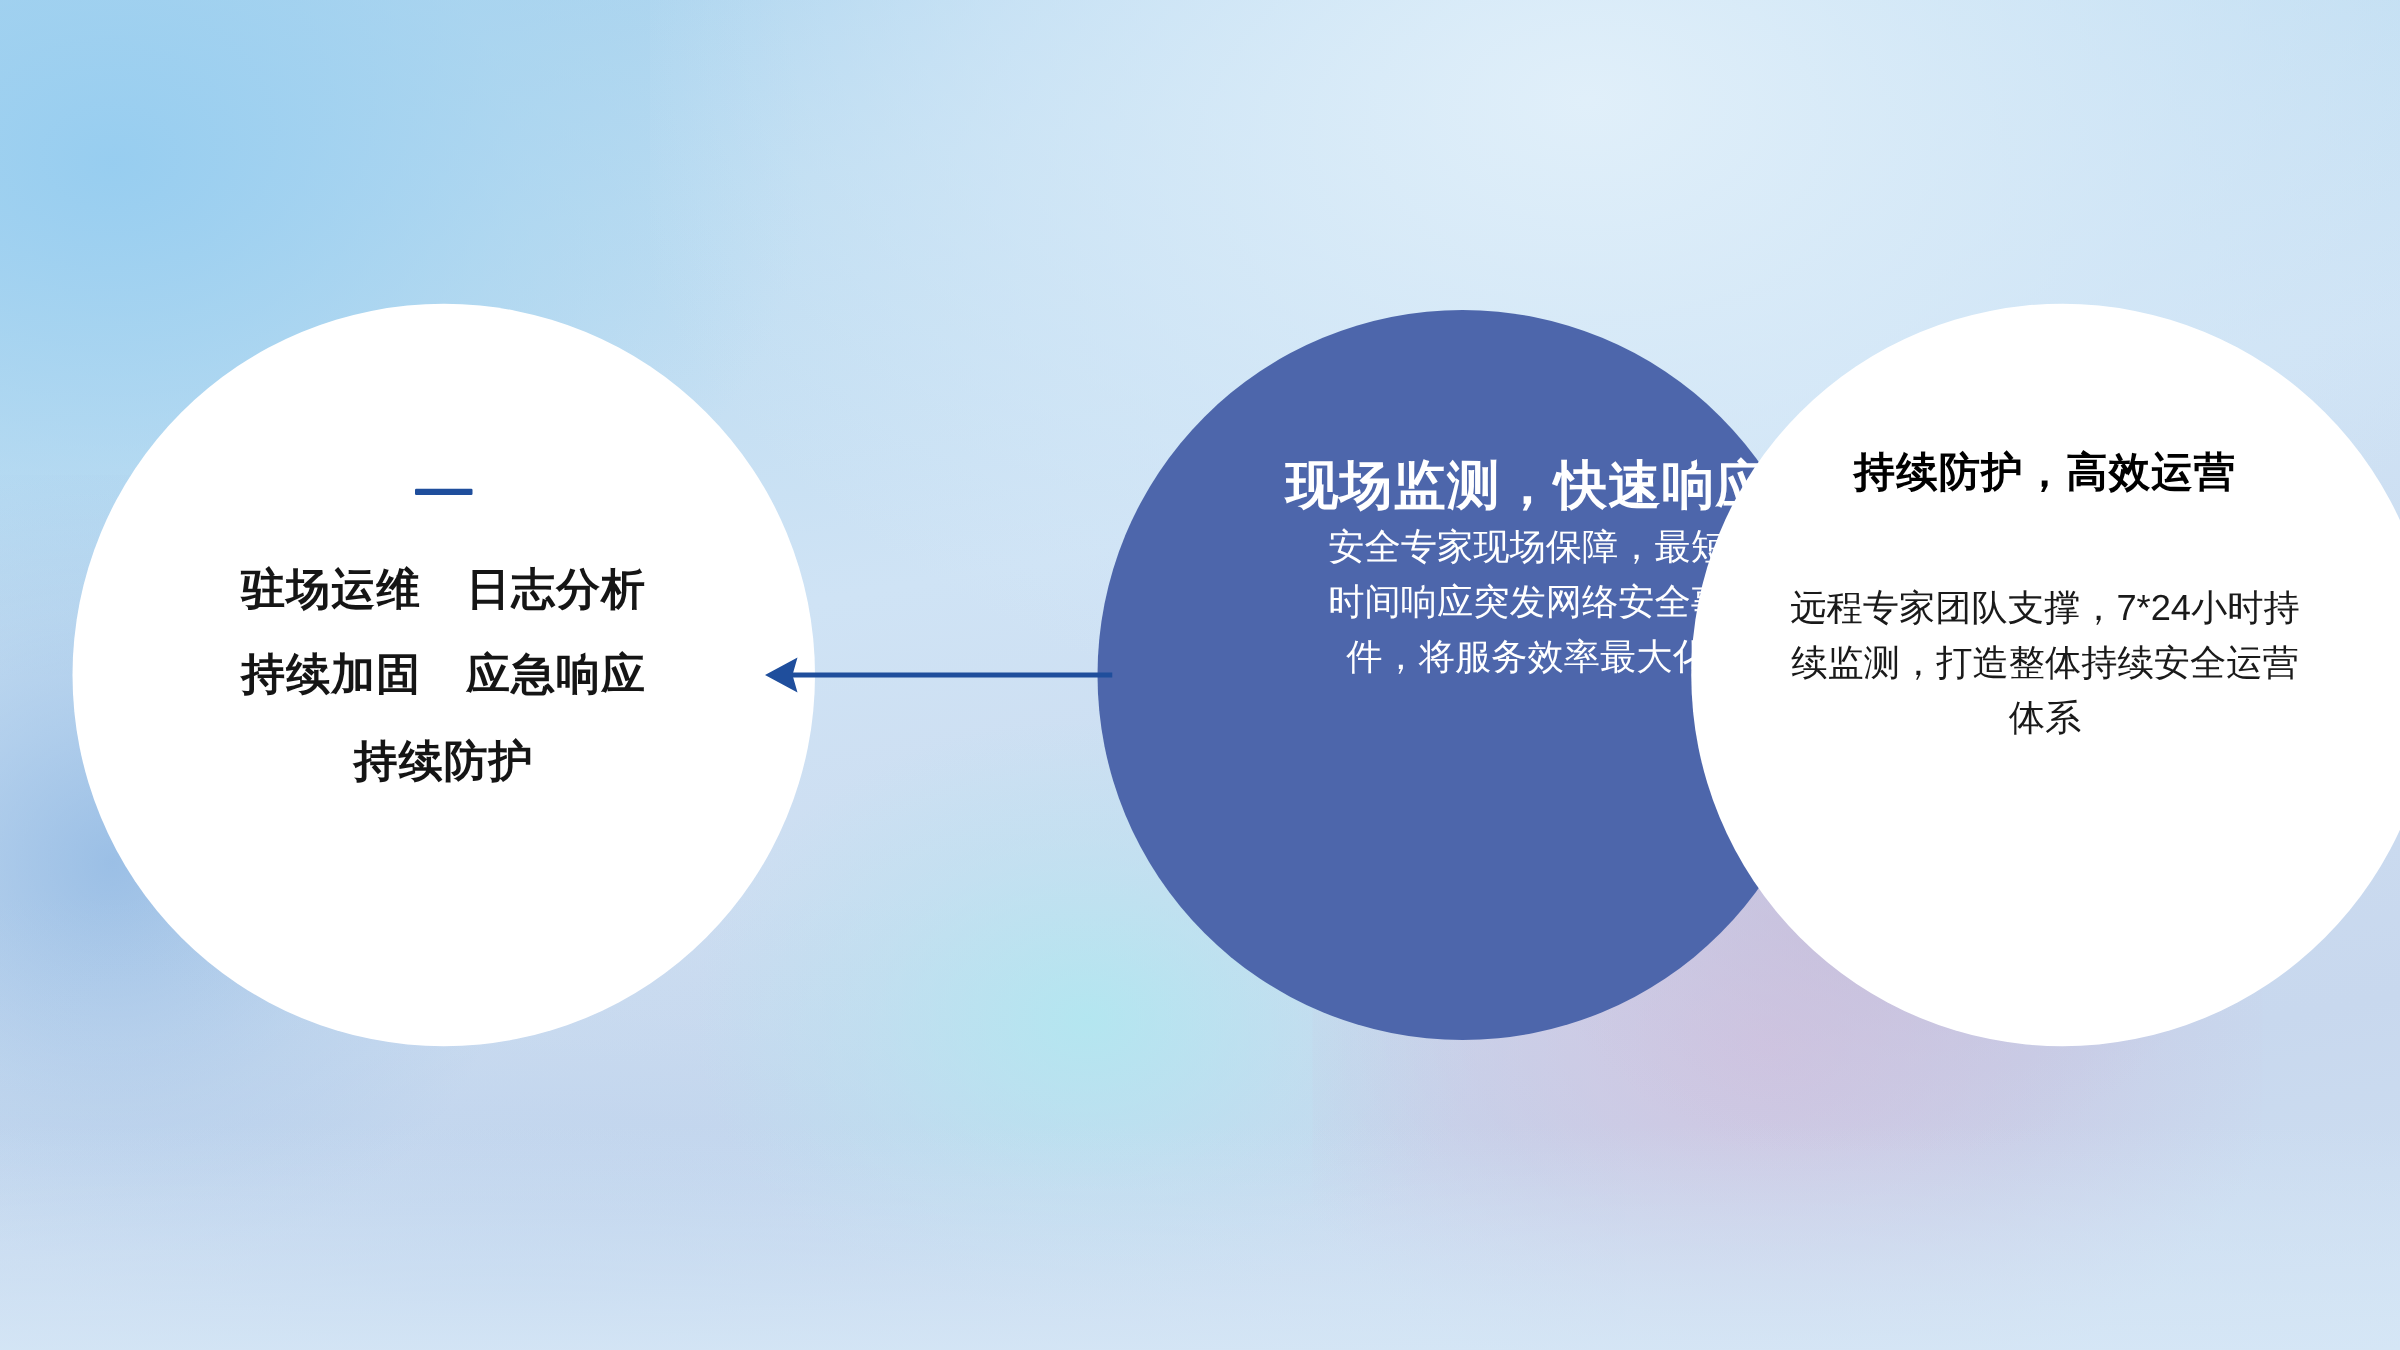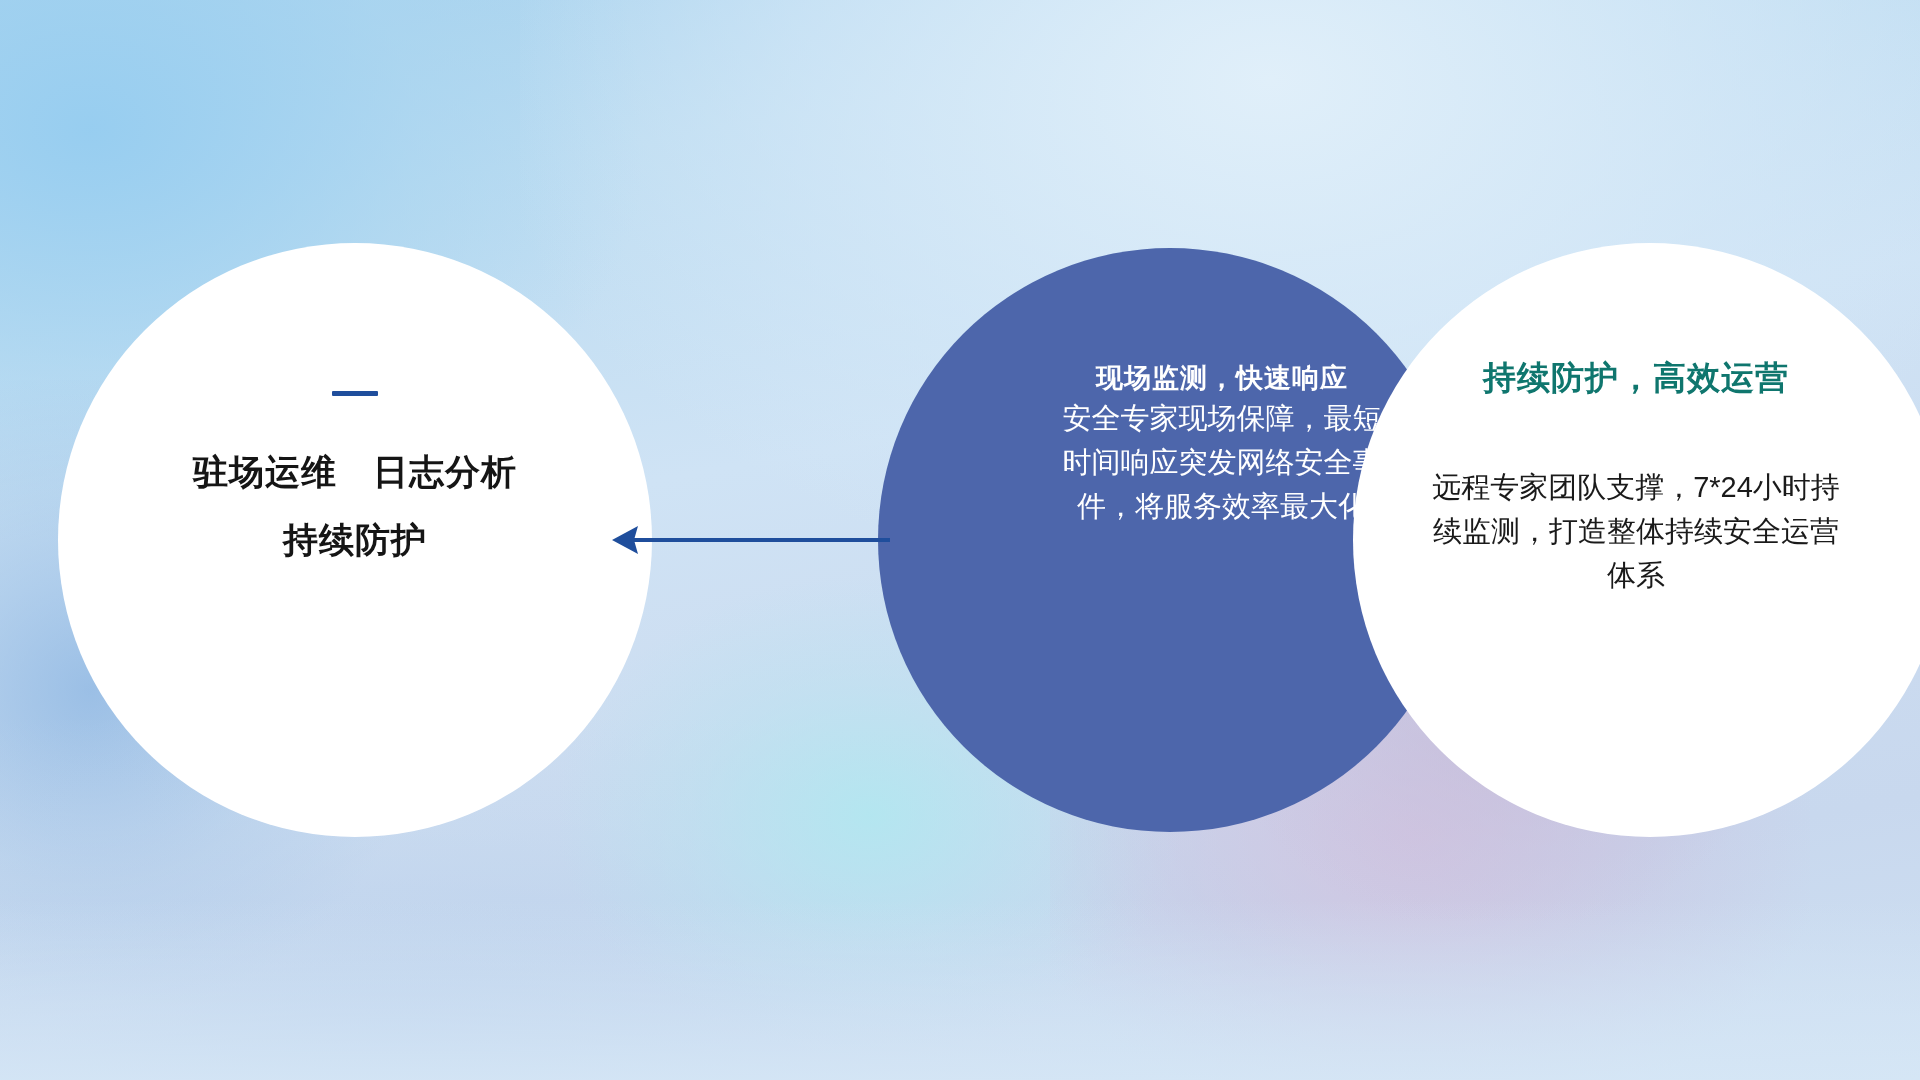--- a/index.html
+++ b/index.html
@@ -131,21 +131,21 @@
     left: 878px; top: 248px;
     width: 584px; height: 584px;
     box-sizing: border-box;
     display: flex;
     flex-direction: column;
     align-items: center;
     padding-top: 112px;
     pointer-events: none;
   }
   .blue-title {
-    font-size: 27px;
+    font-size: 42px;
     font-weight: bold;
     color: #ffffff;
     letter-spacing: 1px;
     white-space: nowrap;
     position: relative;
     left: 52px;
   }
   .blue-body {
     font-size: 29px;
     line-height: 1.52;
@@ -163,21 +163,21 @@
     width: 594px; height: 594px;
     box-sizing: border-box;
     display: flex;
     flex-direction: column;
     align-items: center;
     padding-top: 113px;
   }
   .right-title {
     font-size: 33px;
     font-weight: bold;
-    color: #0f766e;
+    color: #000000;
     letter-spacing: 1px;
     white-space: nowrap;
     position: relative;
     left: -14px;
   }
   .right-body {
     margin-top: 64px;
     font-size: 29px;
     line-height: 1.52;
     color: #1a1a1a;
@@ -218,20 +218,21 @@
   <div class="arrow">
     <svg width="282" height="56" viewBox="0 0 282 56">
       <line x1="282" y1="28" x2="22" y2="28" stroke="#1f4e9c" stroke-width="4"></line>
       <polygon points="4,28 30,14 26,28 30,42" fill="#1f4e9c"></polygon>
     </svg>
   </div>
 
   <div class="left-content">
     <div class="dash"></div>
     <div class="left-line l1">驻场运维　日志分析</div>
+    <div class="left-line l2">持续加固　应急响应</div>
     <div class="left-line l3">持续防护</div>
   </div>
 
   <div class="blue-content">
     <div class="blue-title">现场监测，快速响应</div>
     <div class="blue-body">安全专家现场保障，最短时间响应突发网络安全事件，将服务效率最大化</div>
   </div>
 
   <div class="right-content">
     <div class="right-title">持续防护，高效运营</div>

